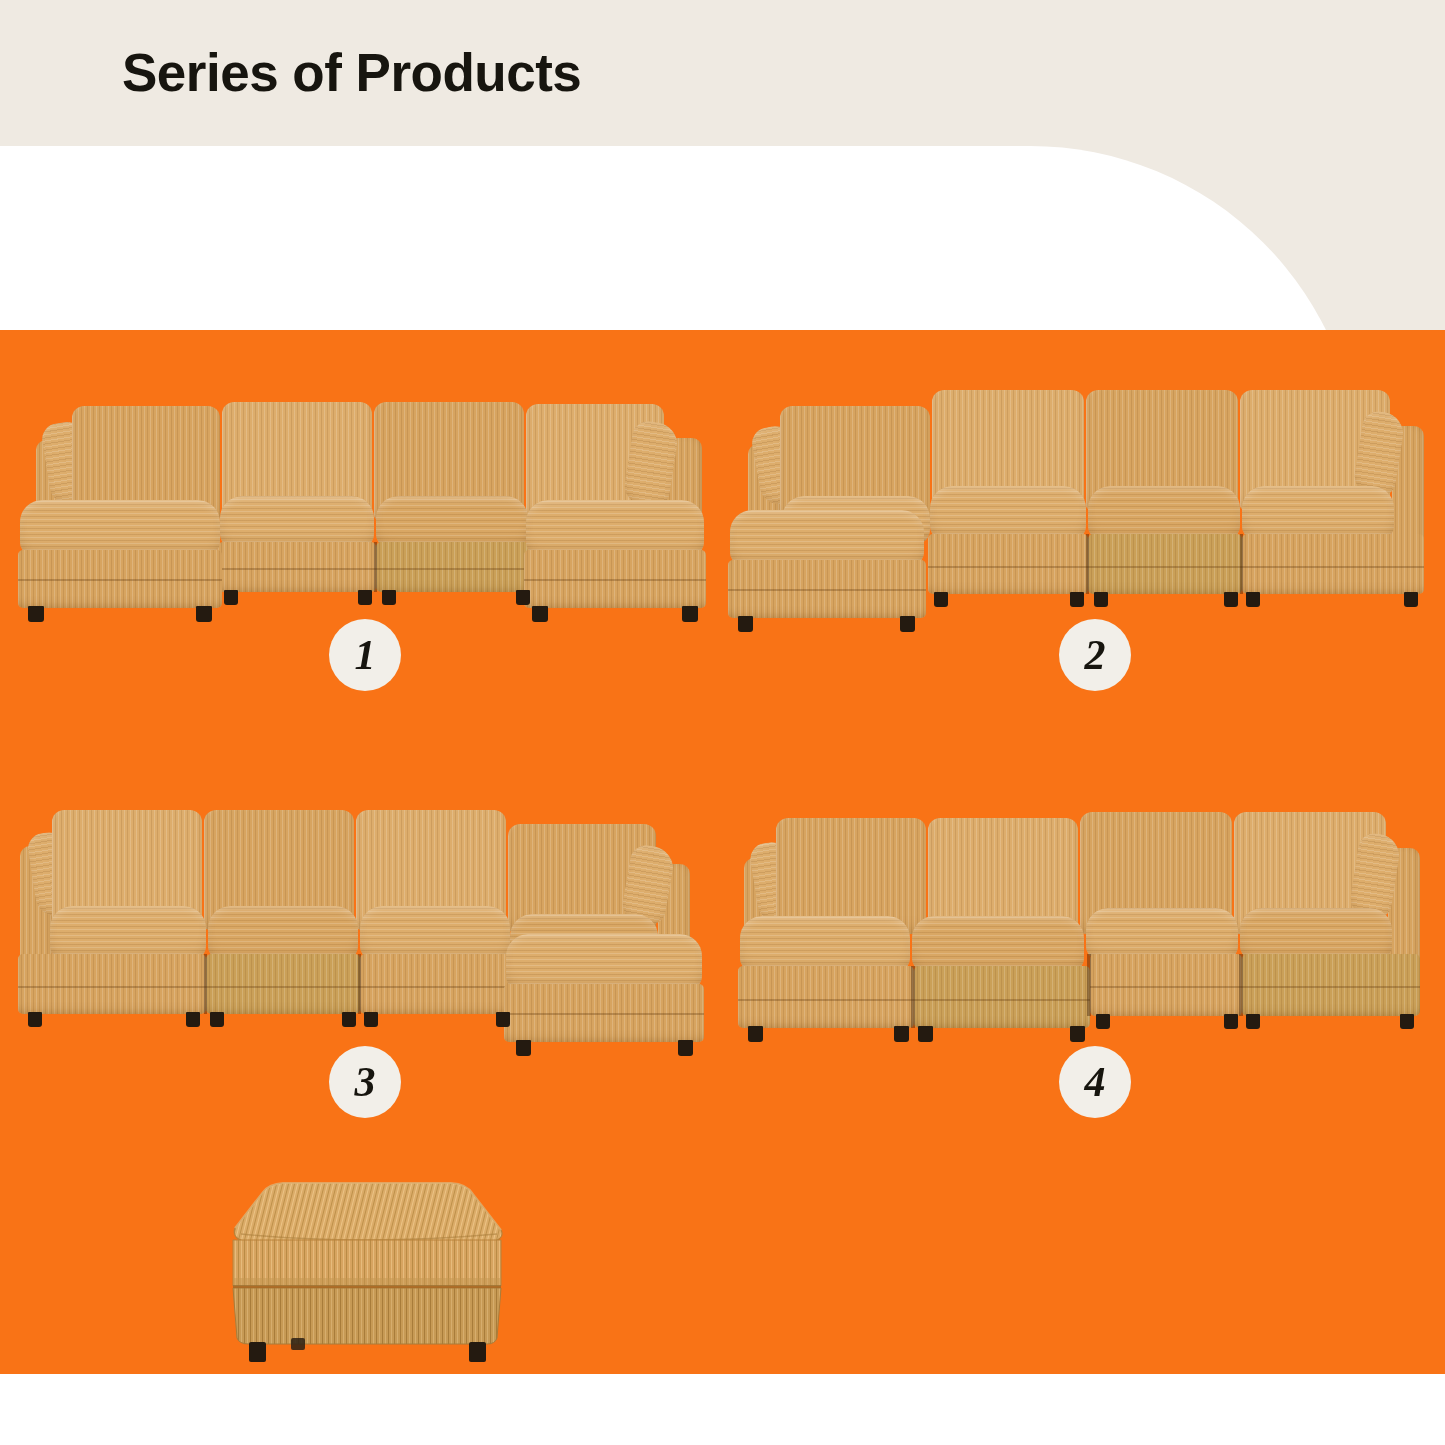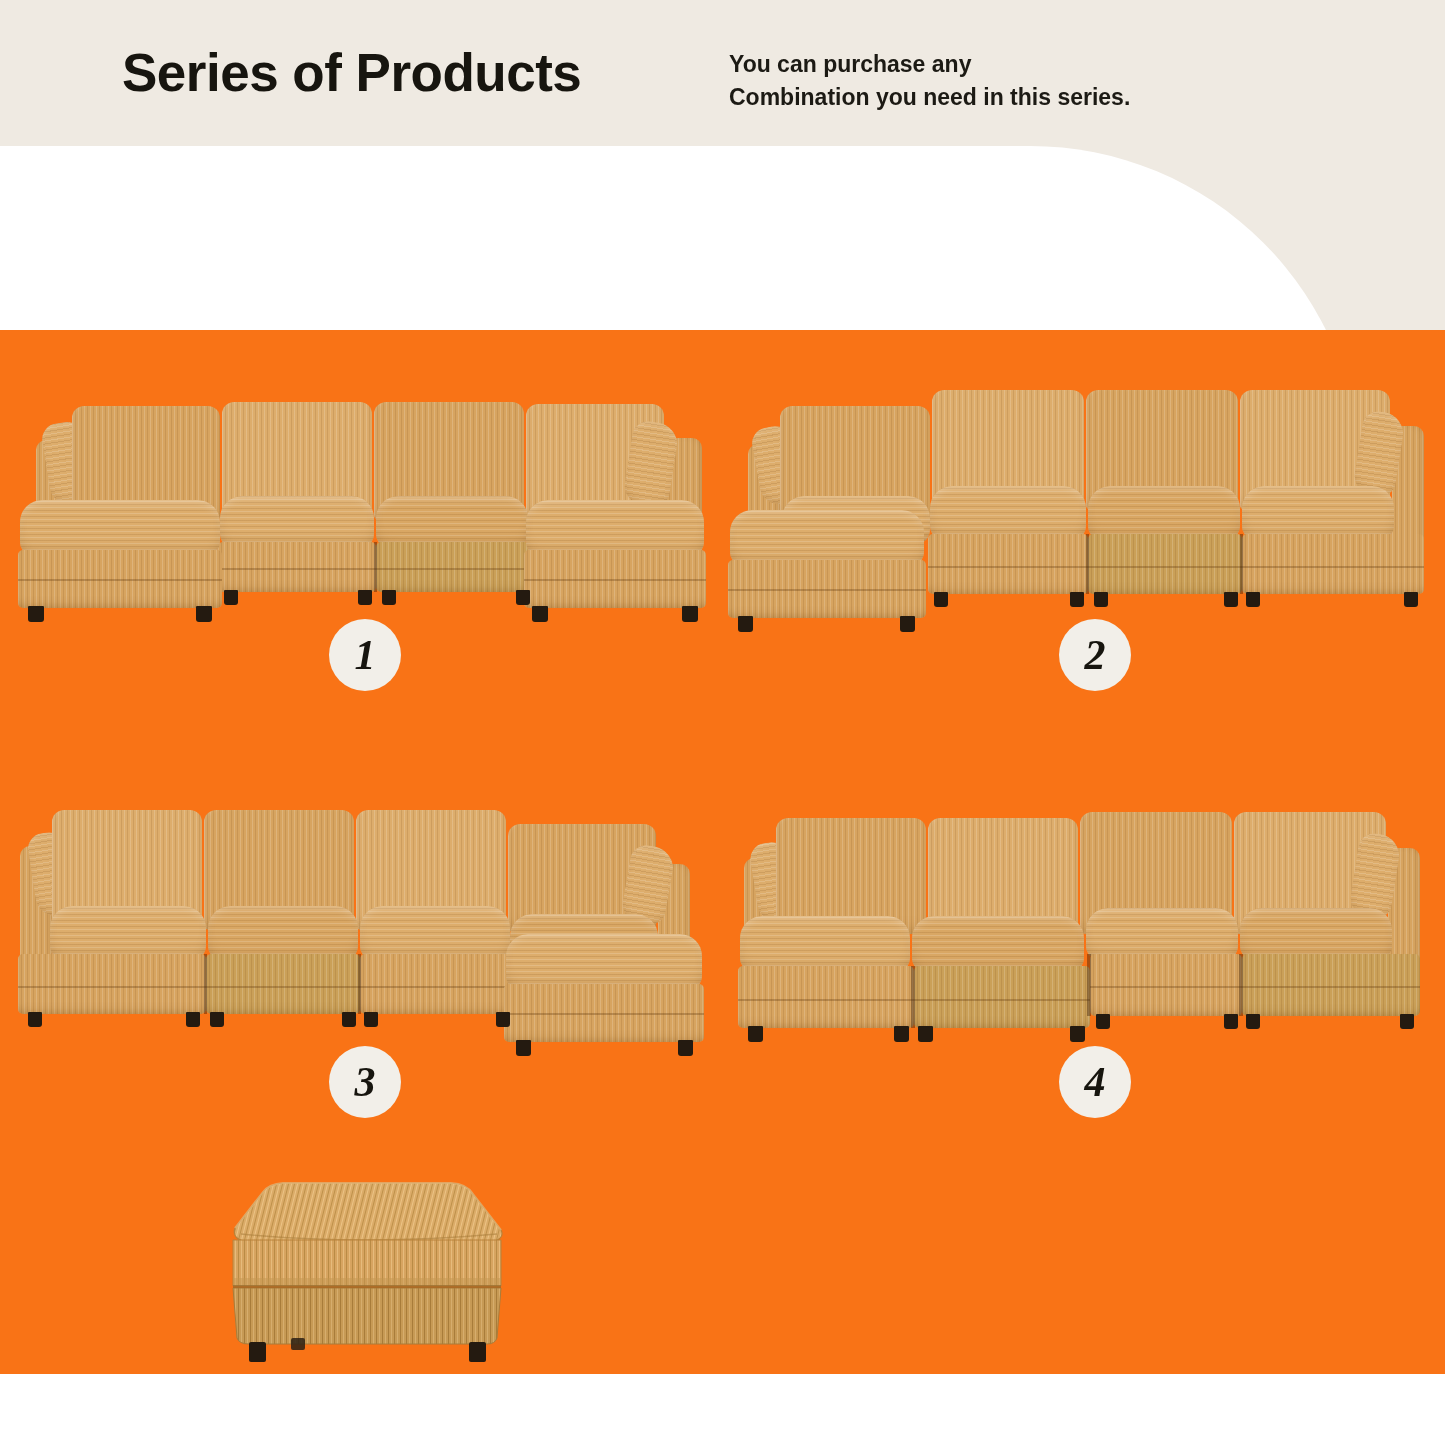--- a/index.html
+++ b/index.html
@@ -200,24 +200,20 @@
 <body>
 
 <div class="page">
 
   <div class="header-band">
     <div class="header-white-cut"></div>
   </div>
 
   <div class="header-text">
     <div class="title">Series of Products</div>
-    <div class="subtitle">
-      <div>You can purchase any</div>
-      <div>Combination you need in this series.</div>
-    </div>
   </div>
 
   <div class="config" style="left:10px; top:378px; width:700px; height:220px;">
     <div class="config-stage">
 
       <div class="pc fab arm" style="left:26px; top:62px; width:36px; height:130px;"></div>
 
       <div class="pc fab-h throw lighter" style="left:36px; top:44px; width:46px; height:82px; transform:rotate(-9deg);"></div>
 
       <div class="pc fab back" style="left:62px;  top:28px; width:148px; height:116px;"></div>

